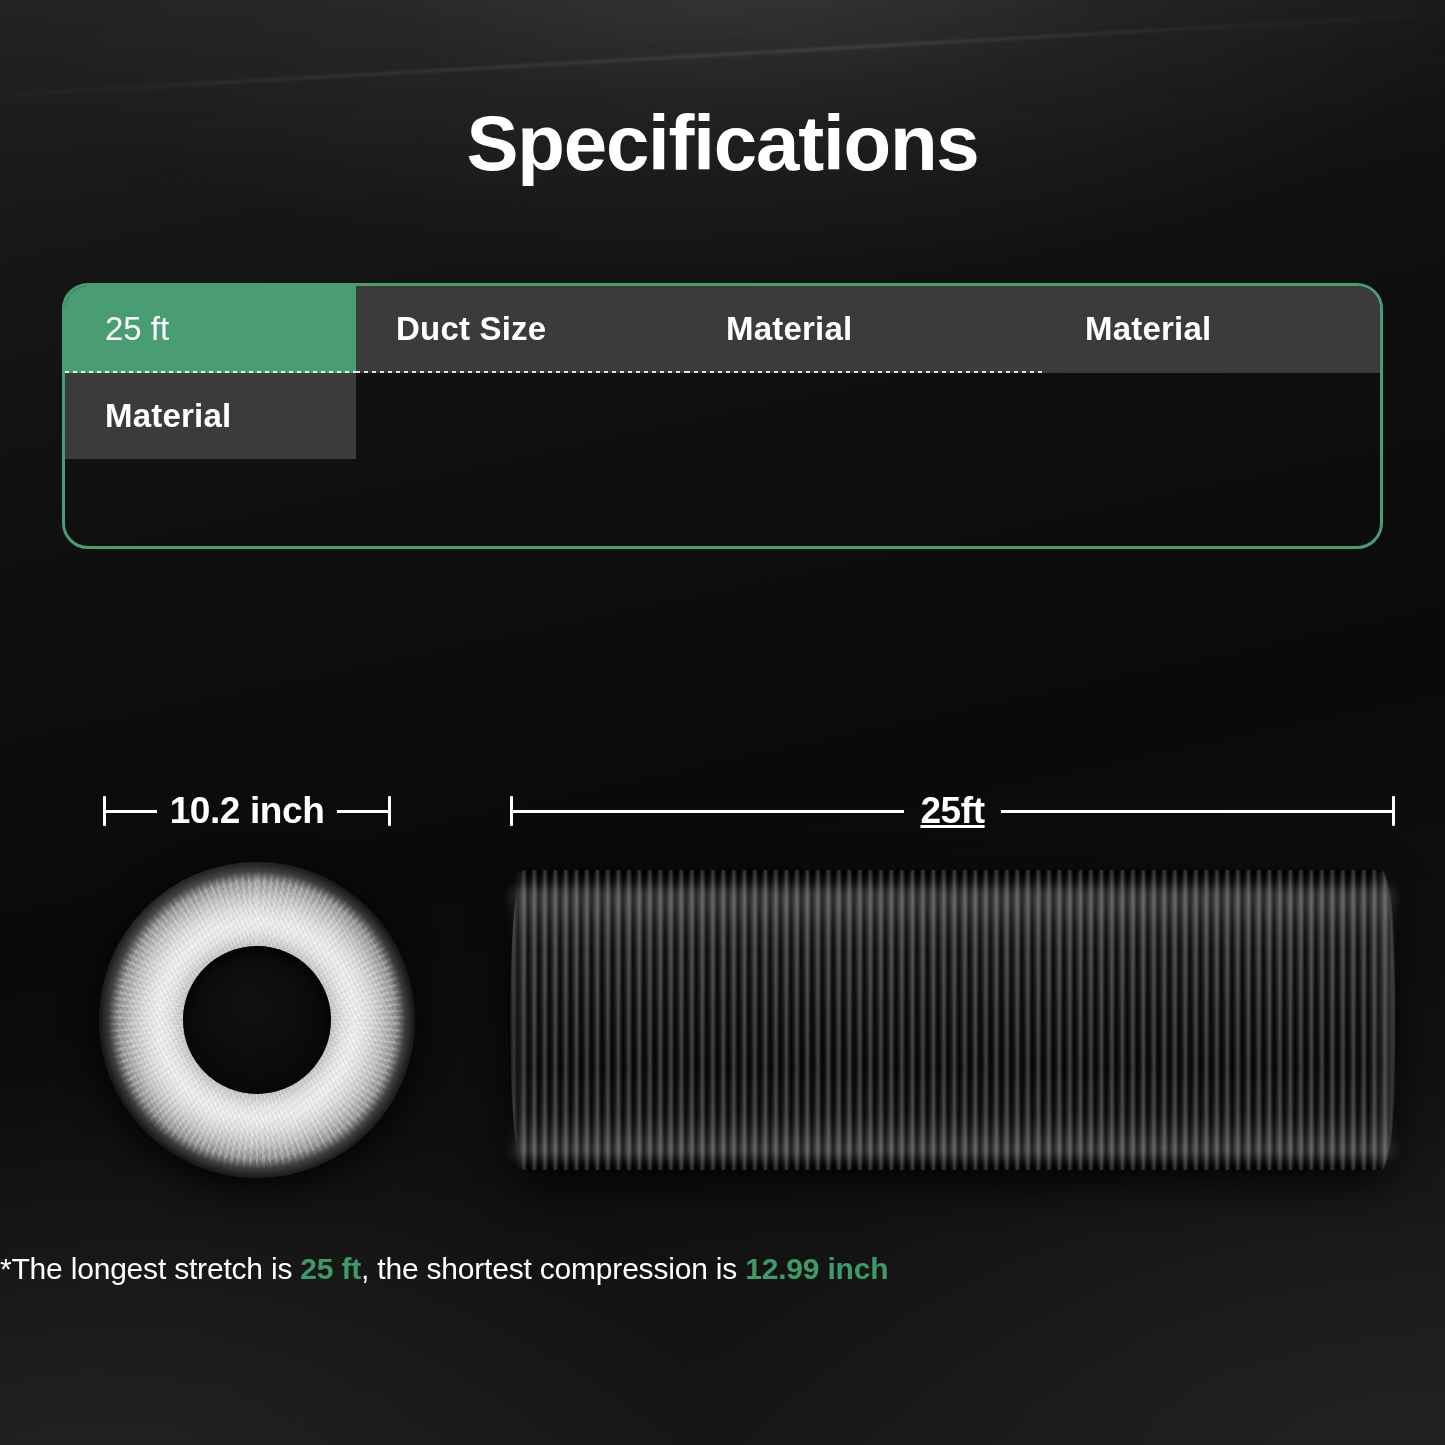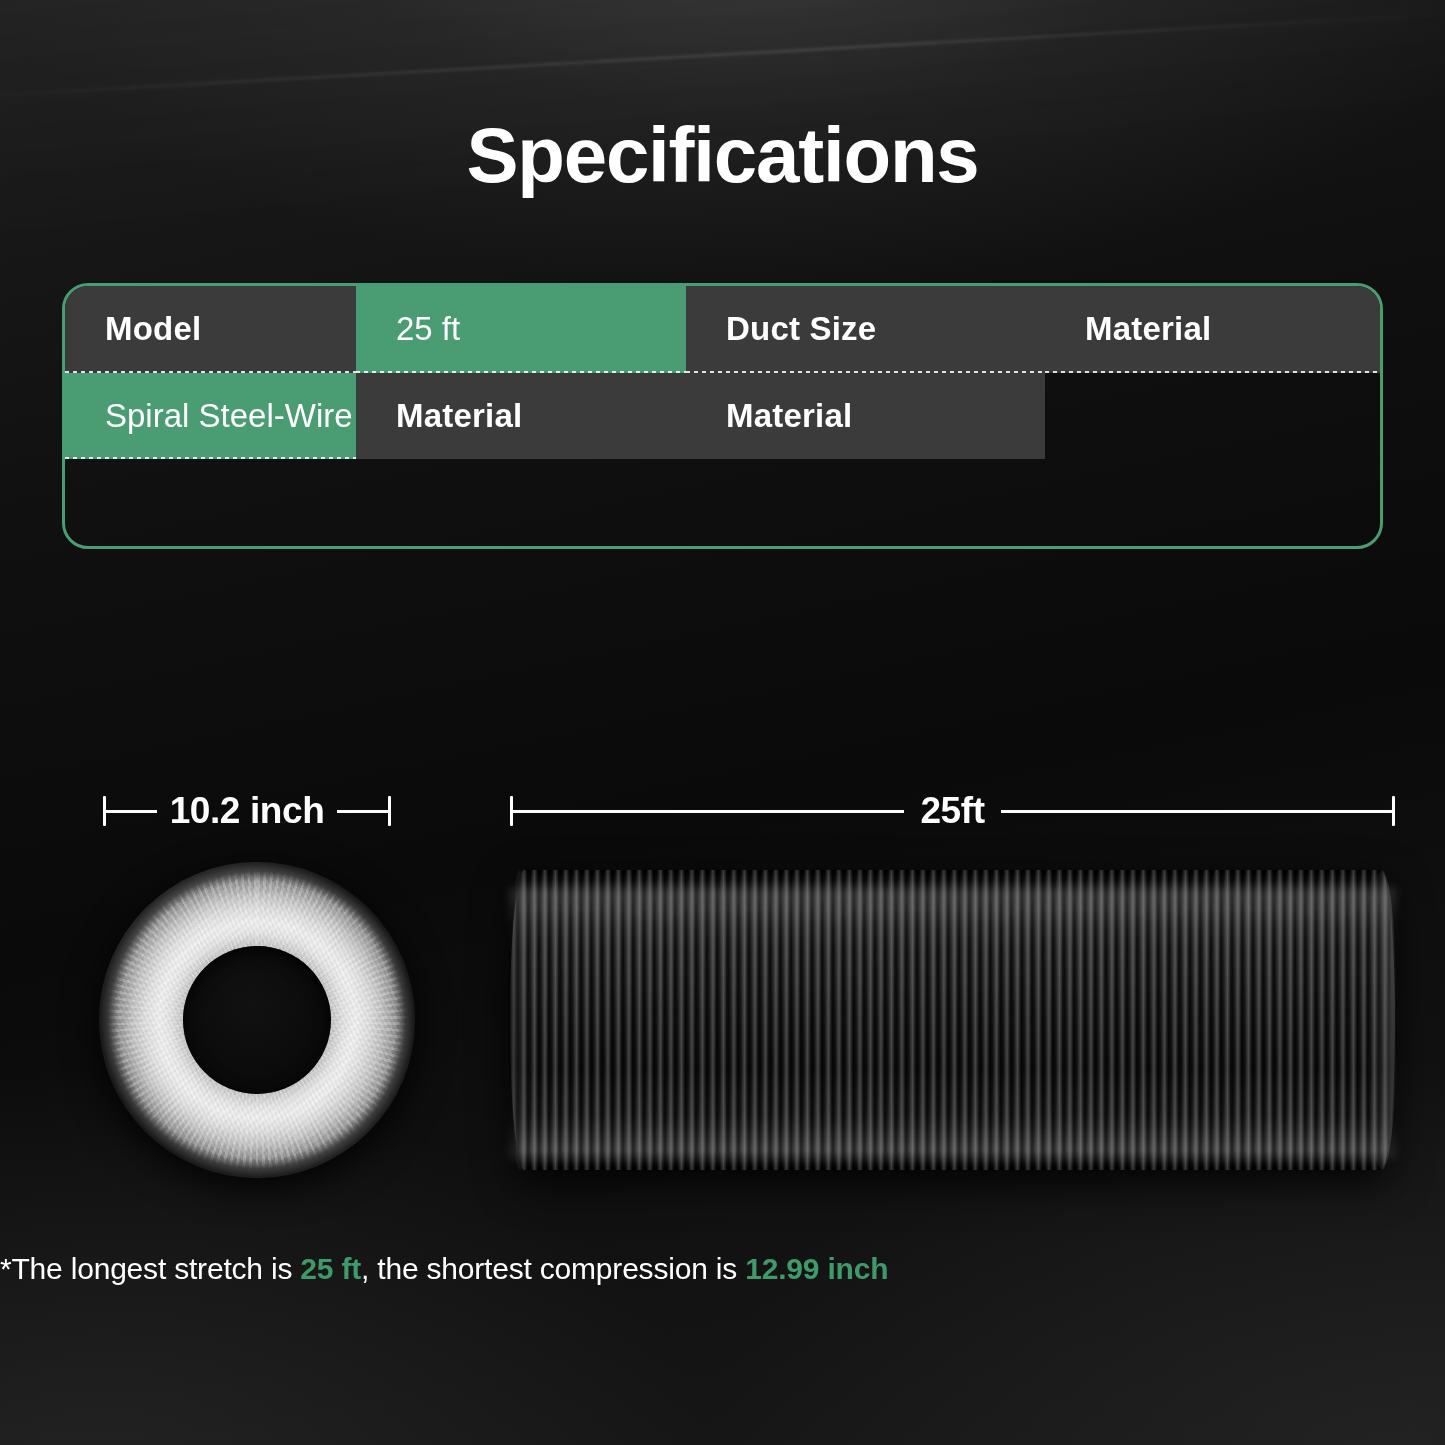--- a/index.html
+++ b/index.html
@@ -41,21 +41,21 @@
     background: linear-gradient(90deg, rgba(0,0,0,0) 0%, rgba(150,150,150,0.22) 28%, rgba(160,160,160,0.30) 55%, rgba(0,0,0,0) 92%);
     transform: rotate(-3.2deg);
     filter: blur(1.6px);
     pointer-events: none;
   }
 
   
   .title {
     position: absolute;
     left: 0;
-    top: 116px;
+    top: 104px;
     width: 100%;
     text-align: center;
     color: #ffffff;
     font-size: 78px;
     font-weight: 700;
     letter-spacing: -1.2px;
     line-height: 1;
   }
 
   
@@ -160,20 +160,21 @@
     background: #ffffff;
     flex: 1 1 auto;
   }
   .dim-length .dim-label {
     color: #ffffff;
     font-size: 37px;
     font-weight: 700;
     padding: 0 16px;
     white-space: nowrap;
     letter-spacing: -0.4px;
+    text-decoration: underline;
   }
 
   
   .duct-face {
     position: absolute;
     left: 76px;
     top: 102px;
     width: 316px;
     height: 316px;
     border-radius: 50%;
@@ -329,26 +330,24 @@
 
 <div id="page">
 
   <div class="top-sheen"></div>
   <div class="top-edge"></div>
 
   <div class="title">Specifications</div>
 
   <div class="spec-table">
 
-    <div class="cell key rowsep">Model</div>
     <div class="cell val rowsep">25 ft</div>
 
     <div class="cell key rowsep">Duct Size</div>
     <div class="cell key rowsep">Material</div>
-    <div class="cell val rowsep">Spiral Steel-Wire</div>
 
     <div class="cell key">Material</div>
     <div class="cell key">Material</div>
 
   </div>
 
   <div class="product-area">
 
     <div class="dim-diameter">
       <div class="cap"></div>

